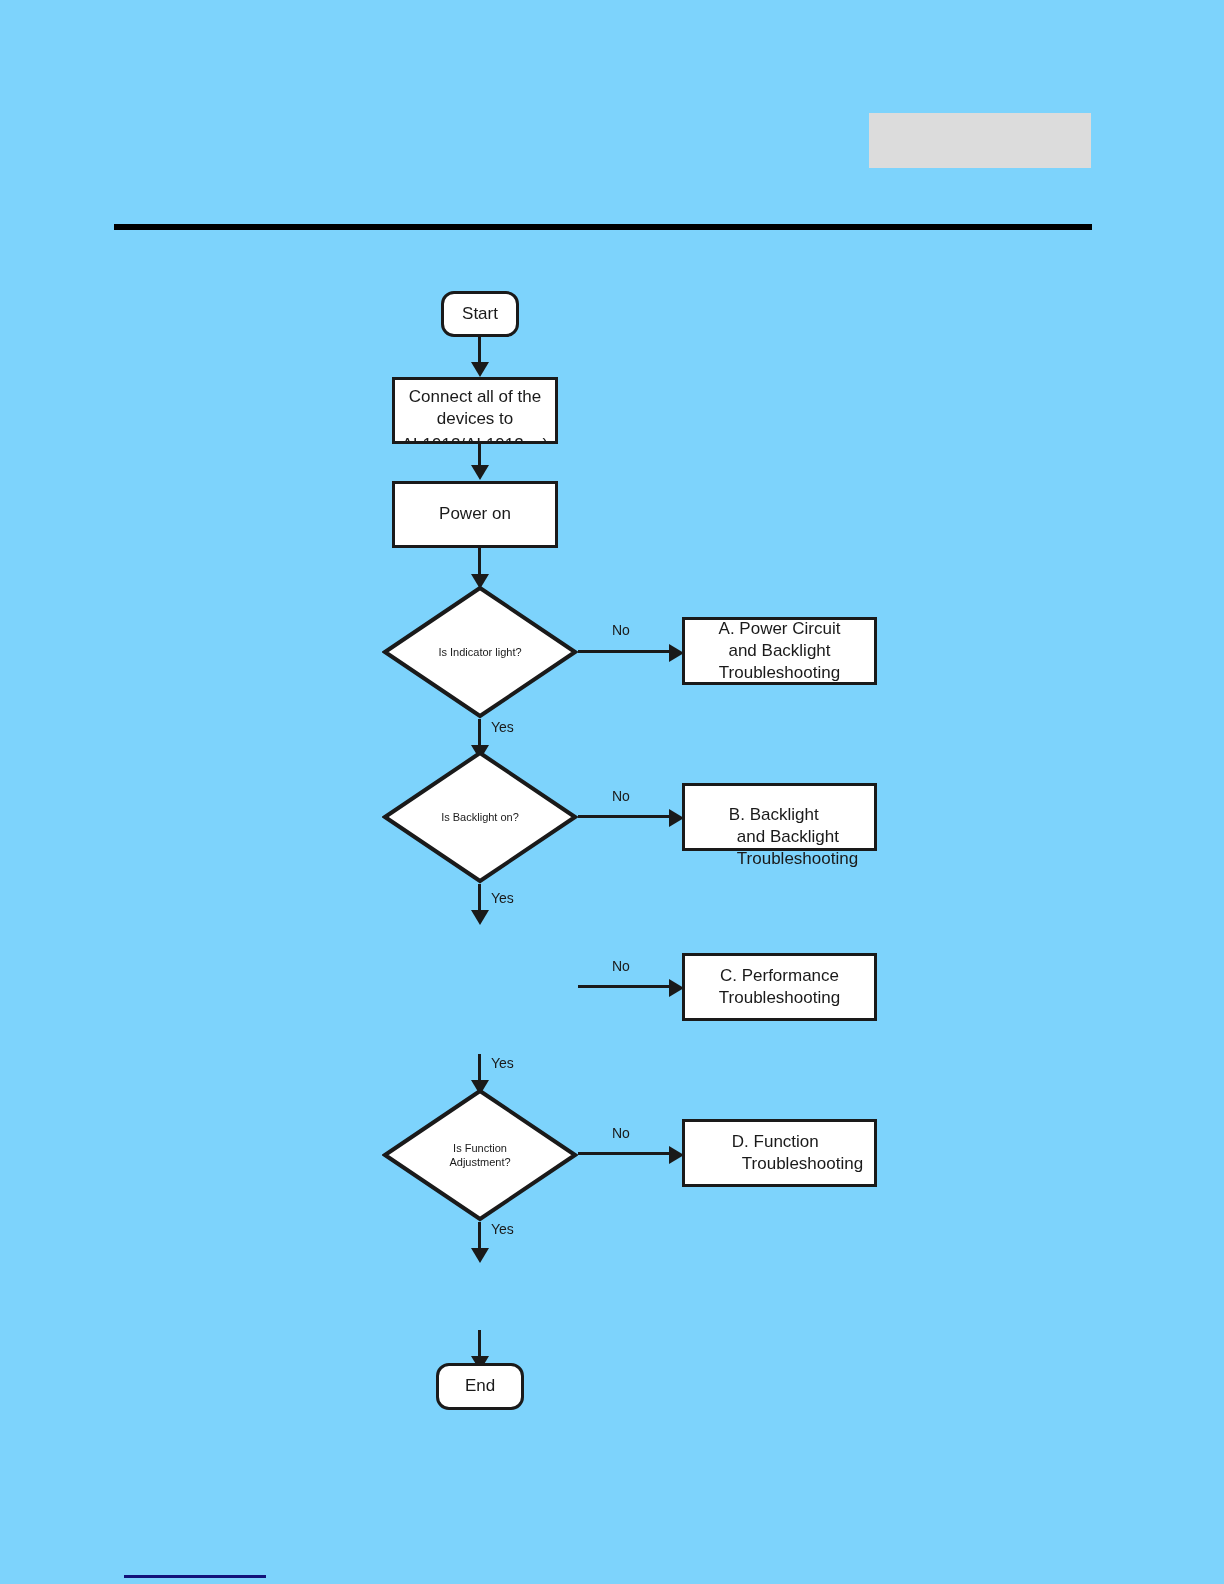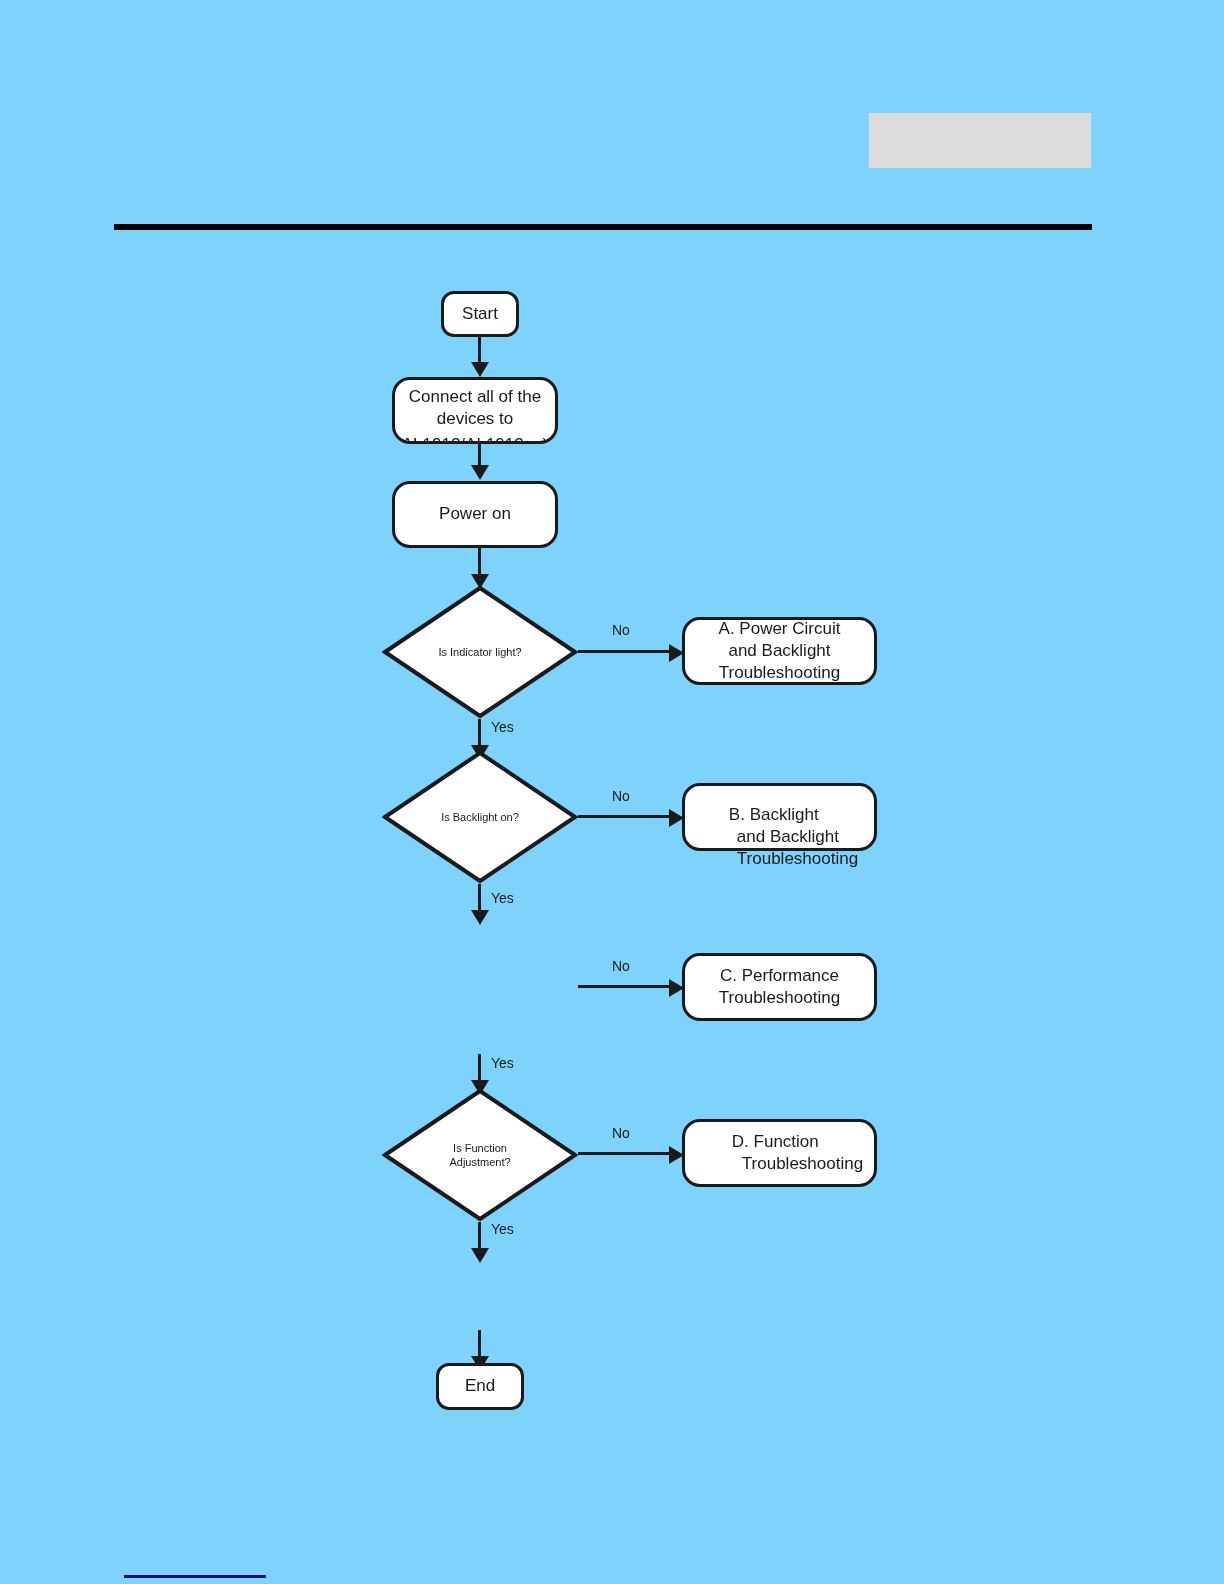--- a/index.html
+++ b/index.html
@@ -51,21 +51,20 @@
     position: absolute;
     box-sizing: border-box;
     display: flex;
     align-items: center;
     justify-content: center;
     text-align: center;
     font-size: 17px;
     line-height: 1.30;
     color: #1a1a1a;
     background: #ffffff;
-    border-radius: 18px;
   }
   .rect {
     border: 3px solid #1a1a1a;
   }
   .terminator {
     border: 3px solid #1a1a1a;
     border-radius: 13px;
   }
 
   

